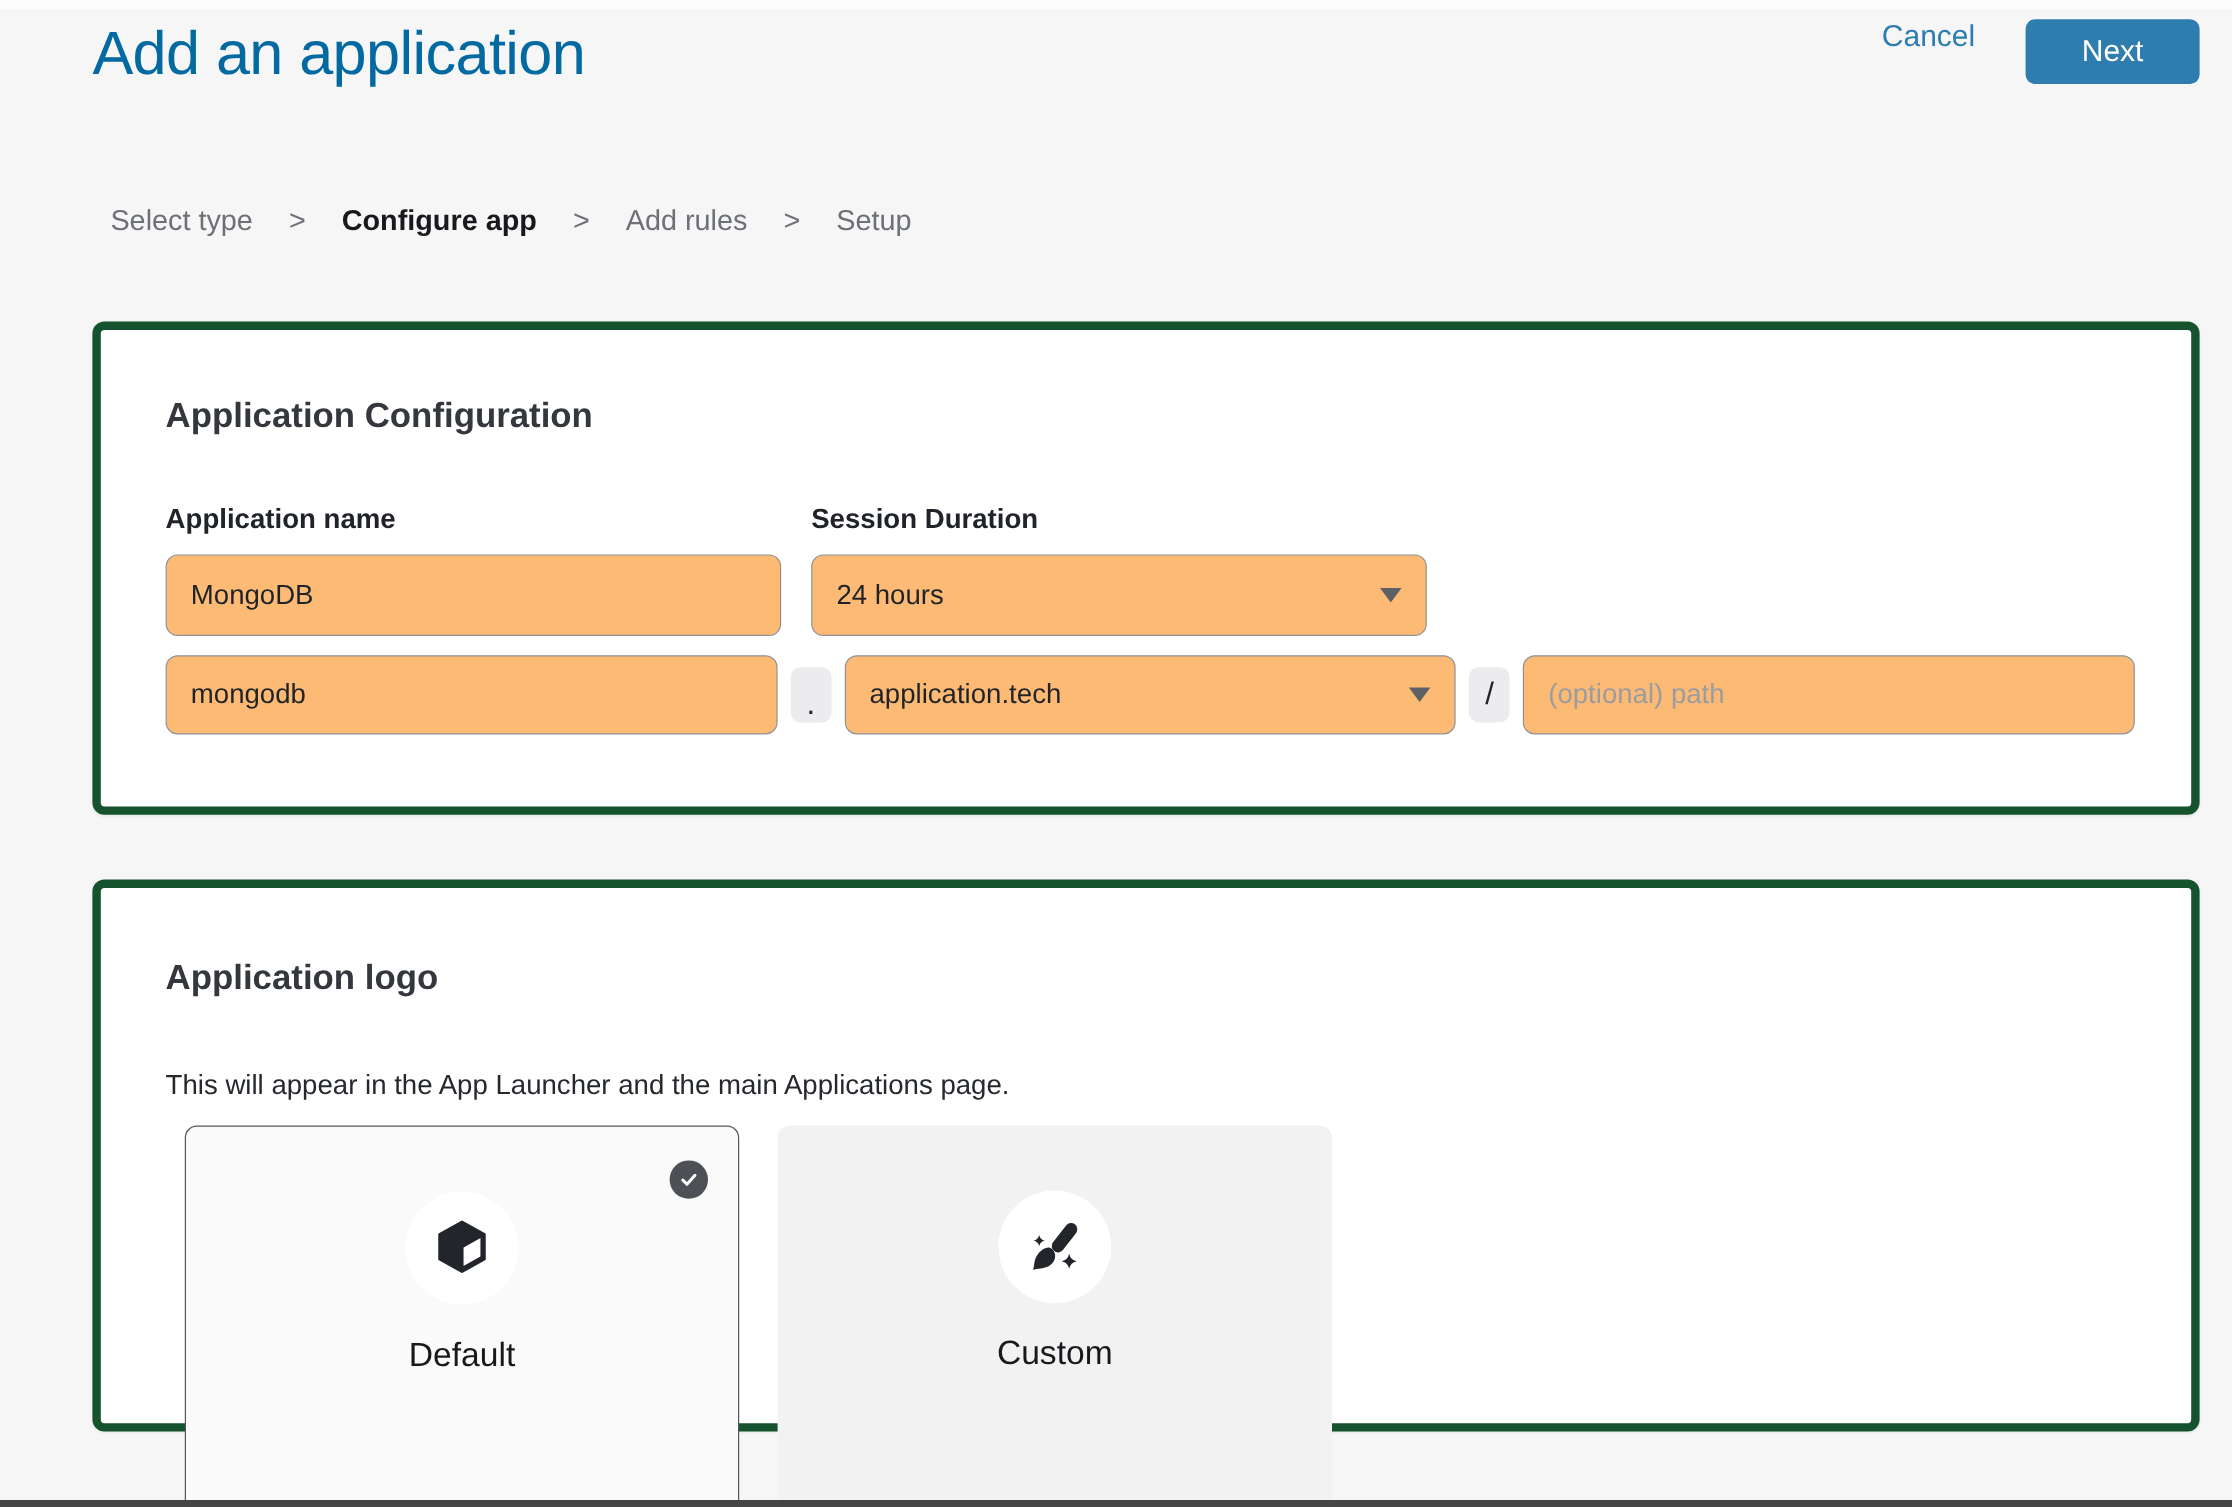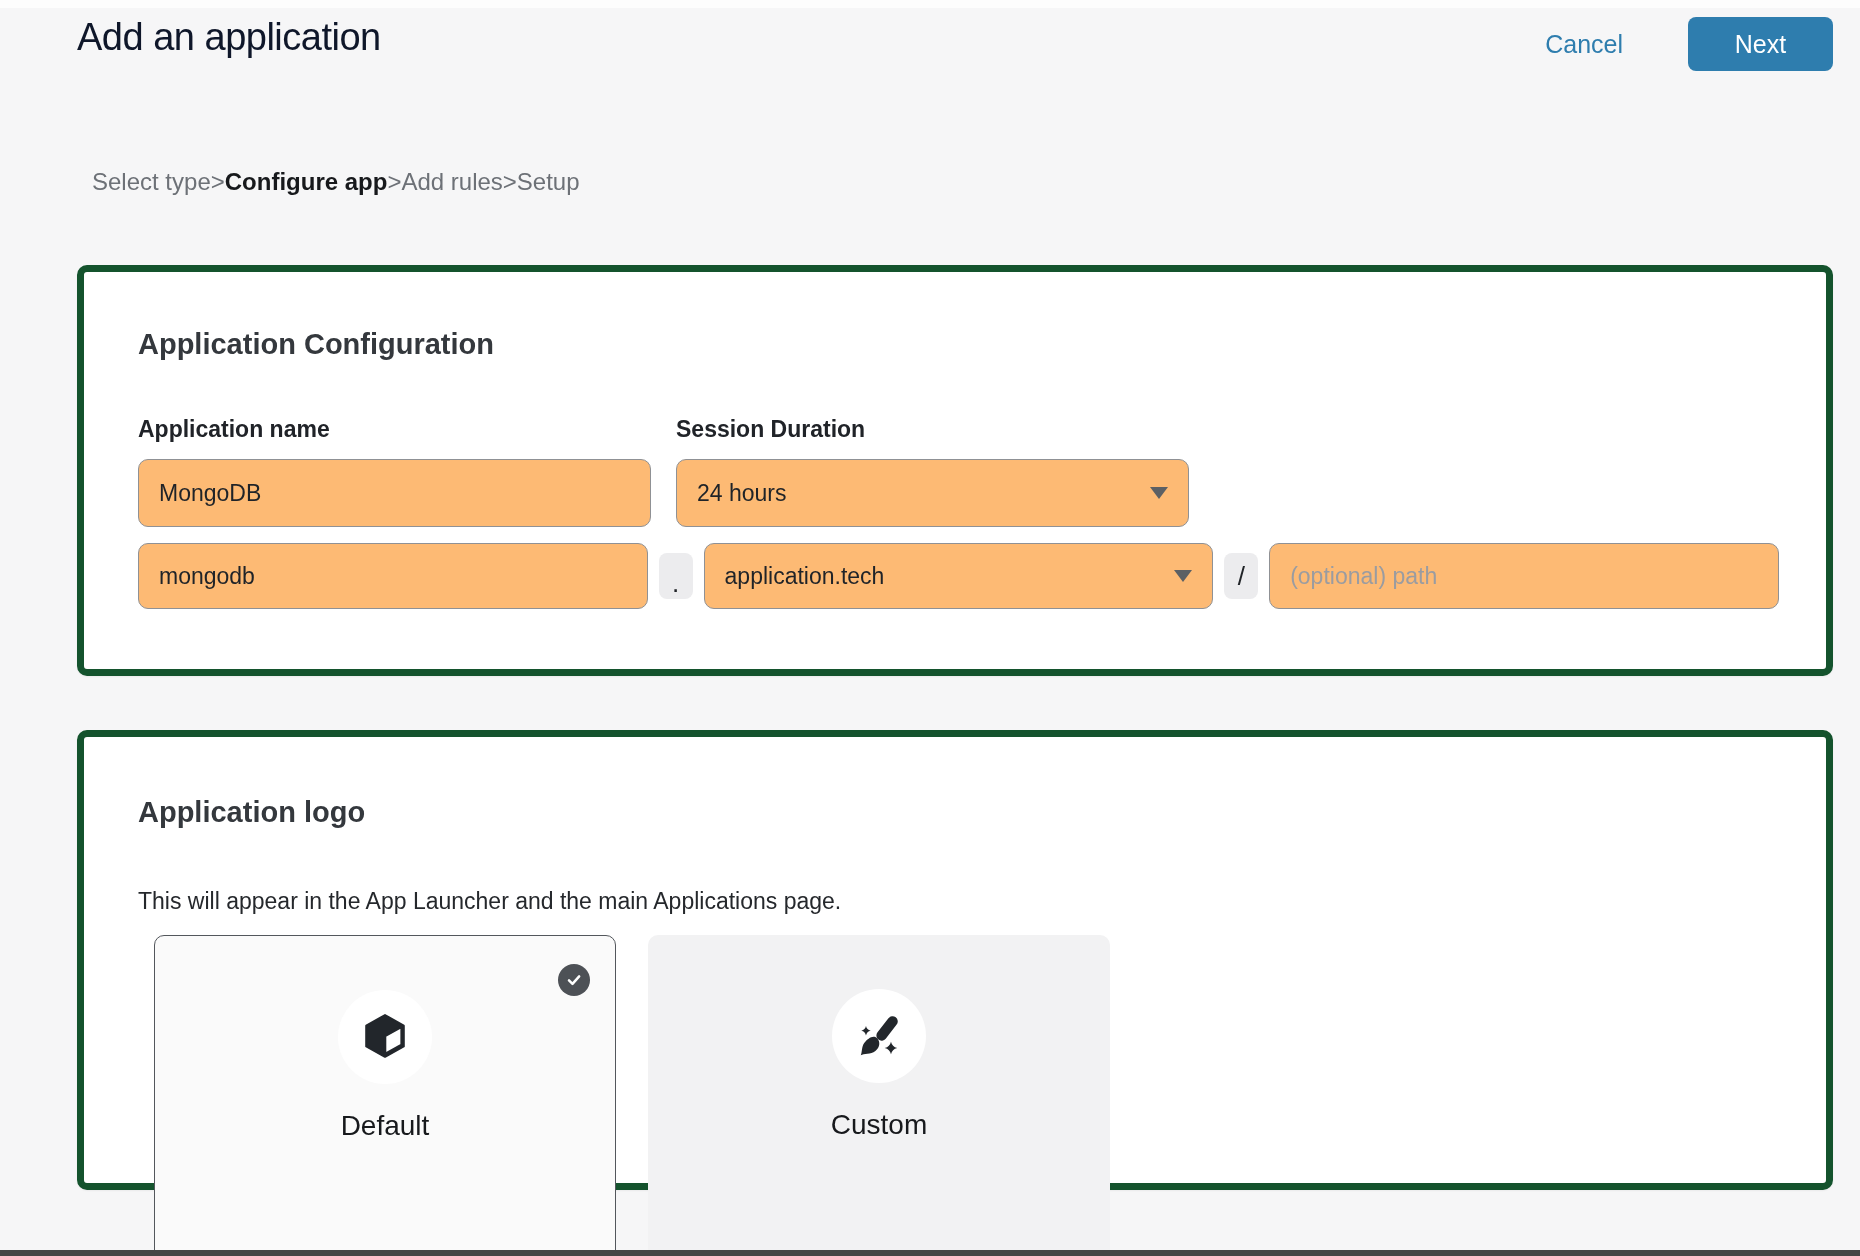--- a/index.html
+++ b/index.html
@@ -7,31 +7,31 @@
   body {
     position:relative; overflow:hidden;
     background:#f6f6f7;
     font-family:"Liberation Sans", sans-serif;
     color:#1d2025;
   }
   .top-strip { position:absolute; top:0; left:0; right:0; height:8px; background:rgba(255,255,255,.75); }
 
   
   .header { display:flex; align-items:flex-start; padding:16px 27px 0 77px; }
-  .page-title { font-size:38px; font-weight:400; letter-spacing:-0.5px; color:#0f172a; line-height:1.15; }
-  .header-actions { margin-left:auto; display:flex; align-items:center; gap:65px; height:56px; }
+  .page-title { font-size:51px; font-weight:400; letter-spacing:-0.5px; color:#0369a1; line-height:1.15; }
+  .header-actions { margin-left:auto; display:flex; align-items:flex-start; gap:42px; height:56px; }
   .cancel-link { font-size:25px; color:#2e7dae; cursor:pointer; text-decoration:none; }
   .next-button {
     width:145px; height:54px; border:none; border-radius:8px;
     background:#2e7dae; color:#fff; font-size:25px; cursor:pointer;
     font-family:"Liberation Sans", sans-serif;
   }
 
   
-  .steps { display:flex; margin:96px 16px 0 92px; font-size:24px; color:#6d7177; line-height:28px; }
+  .steps { display:flex; gap:30px; margin:96px 16px 0 92px; font-size:24px; color:#6d7177; line-height:28px; }
   .step.active { color:#17191c; font-weight:700; }
   .step-sep { color:#6d7177; }
 
   
   .card {
     width:1756px; margin-left:77px; background:#fff;
     border:7px solid #14532d; border-radius:10px;
     box-shadow:0 1px 2px rgba(20,20,25,.05);
   }
   .card-1 { margin-top:69px; padding:55px 47px 60px 54px; }

